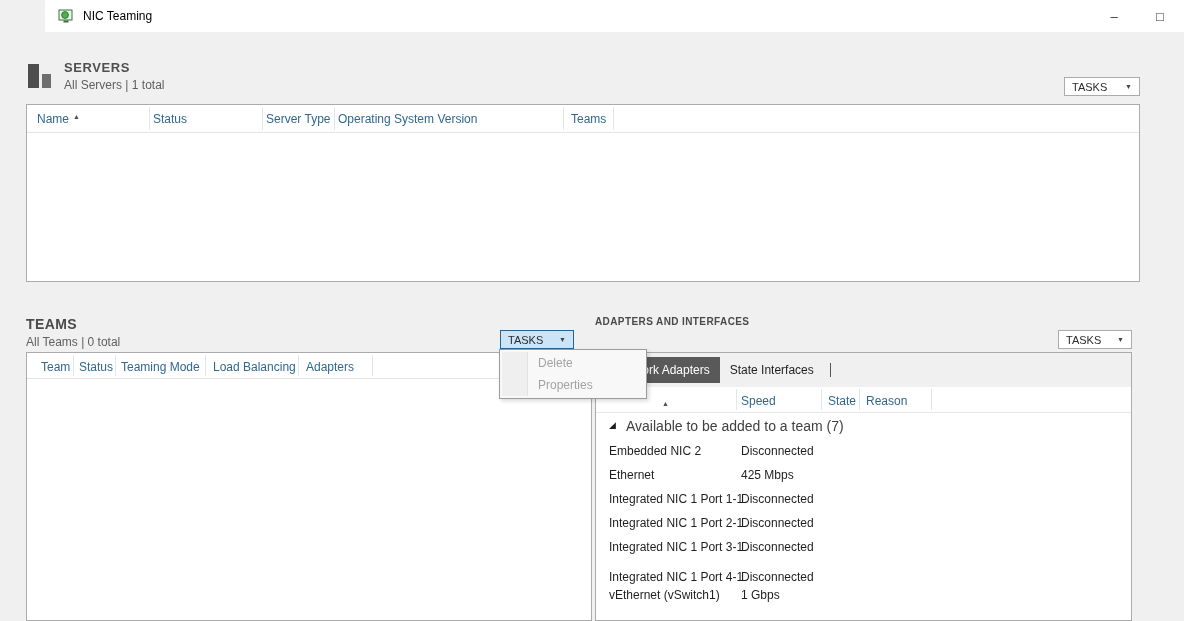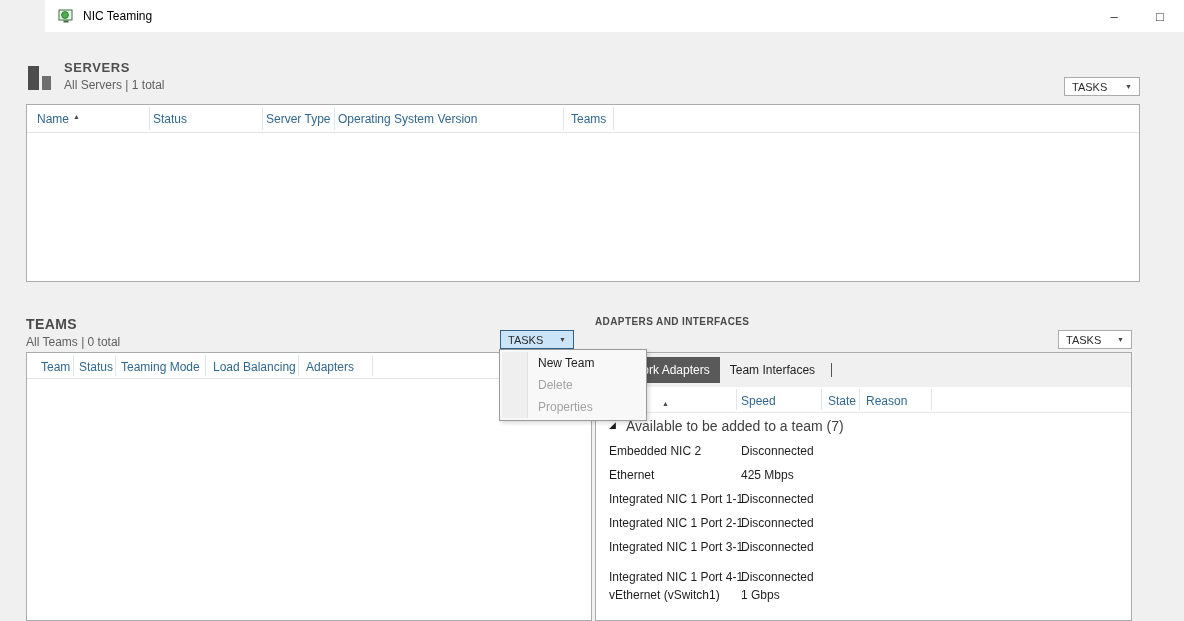--- a/index.html
+++ b/index.html
@@ -11,21 +11,21 @@
     overflow: hidden;
     color: #1e1e1e;
   }
   
   .titlebar { position:absolute; top:0; left:0; width:100%; height:32px; background:#ffffff; display:flex; align-items:center;margin-left:45px; }
   .app-icon { margin-left:13px; width:16px; height:16px; display:inline-flex; }
   .titlebar .title { margin-left:9px; font-size:12px; color:#000; }
   .win-controls { position:absolute; right:0; top:0; height:32px; display:flex; }
   .wc { width:46px; height:32px; display:flex; align-items:center; justify-content:center; font-size:13px; color:#333; cursor:pointer; }
   
-  .sec-head { position:absolute; display:flex; align-items:flex-end; }
+  .sec-head { position:absolute; display:flex; align-items:center; }
   .servers-head { left:28px; top:60px; }
   .servers-icon { width:26px; height:26px; position:relative; margin-right:10px; margin-top:2px; }
   .servers-icon .bar1 { position:absolute; left:0; top:0; width:11px; height:24px; background:#4d4d4d; }
   .servers-icon .bar2 { position:absolute; left:14px; top:10px; width:9px; height:14px; background:#6e6e6e; }
   .sec-title { font-size:13px; font-weight:bold; color:#4f4f4f; letter-spacing:0.6px; }
   .sec-sub { font-size:12px; color:#5f5f5f; margin-top:3px; }
   .big-title { font-size:14px; font-weight:bold; color:#4a4a4a; letter-spacing:0.4px; }
   .teams-head { left:26px; top:316px; }
   .adapters-head { left:595px; top:316px; }
   
@@ -149,38 +149,37 @@
     <div class="vsep tm-s0"></div>
     <div class="vsep tm-s1"></div>
     <div class="vsep tm-s2"></div>
     <div class="vsep tm-s3"></div>
     <div class="vsep tm-s4"></div>
   </div>
 </div>
 
 <div class="menu">
   <div class="gutter"></div>
-  <div class="menu-item">New Team</div>
   <div class="menu-item disabled">Delete</div>
   <div class="menu-item disabled">Properties</div>
 </div>
 
 <div class="sec-head adapters-head">
   <div class="big-title" style="font-size:10px;">ADAPTERS AND INTERFACES</div>
 </div>
 
 <button class="tasks-btn adapters-tasks">
   <span>TASKS</span>
   <span class="dd">▼</span>
 </button>
 
 <div class="adapters-pane">
   <div class="tab-strip">
     <div class="tab selected">Network Adapters</div>
-    <div class="tab">Team Interfaces</div>
+    <div class="tab">State Interfaces</div>
     <div class="text-caret"></div>
   </div>
   <div class="ad-header">
     <div class="col-label ad-sort">
       <span class="sort" style="vertical-align:0;">▲</span>
     </div>
     <div class="col-label ad-c1">Speed</div>
     <div class="col-label ad-c2">State</div>
     <div class="col-label ad-c3">Reason</div>
     <div class="vsep ad-s0"></div>

